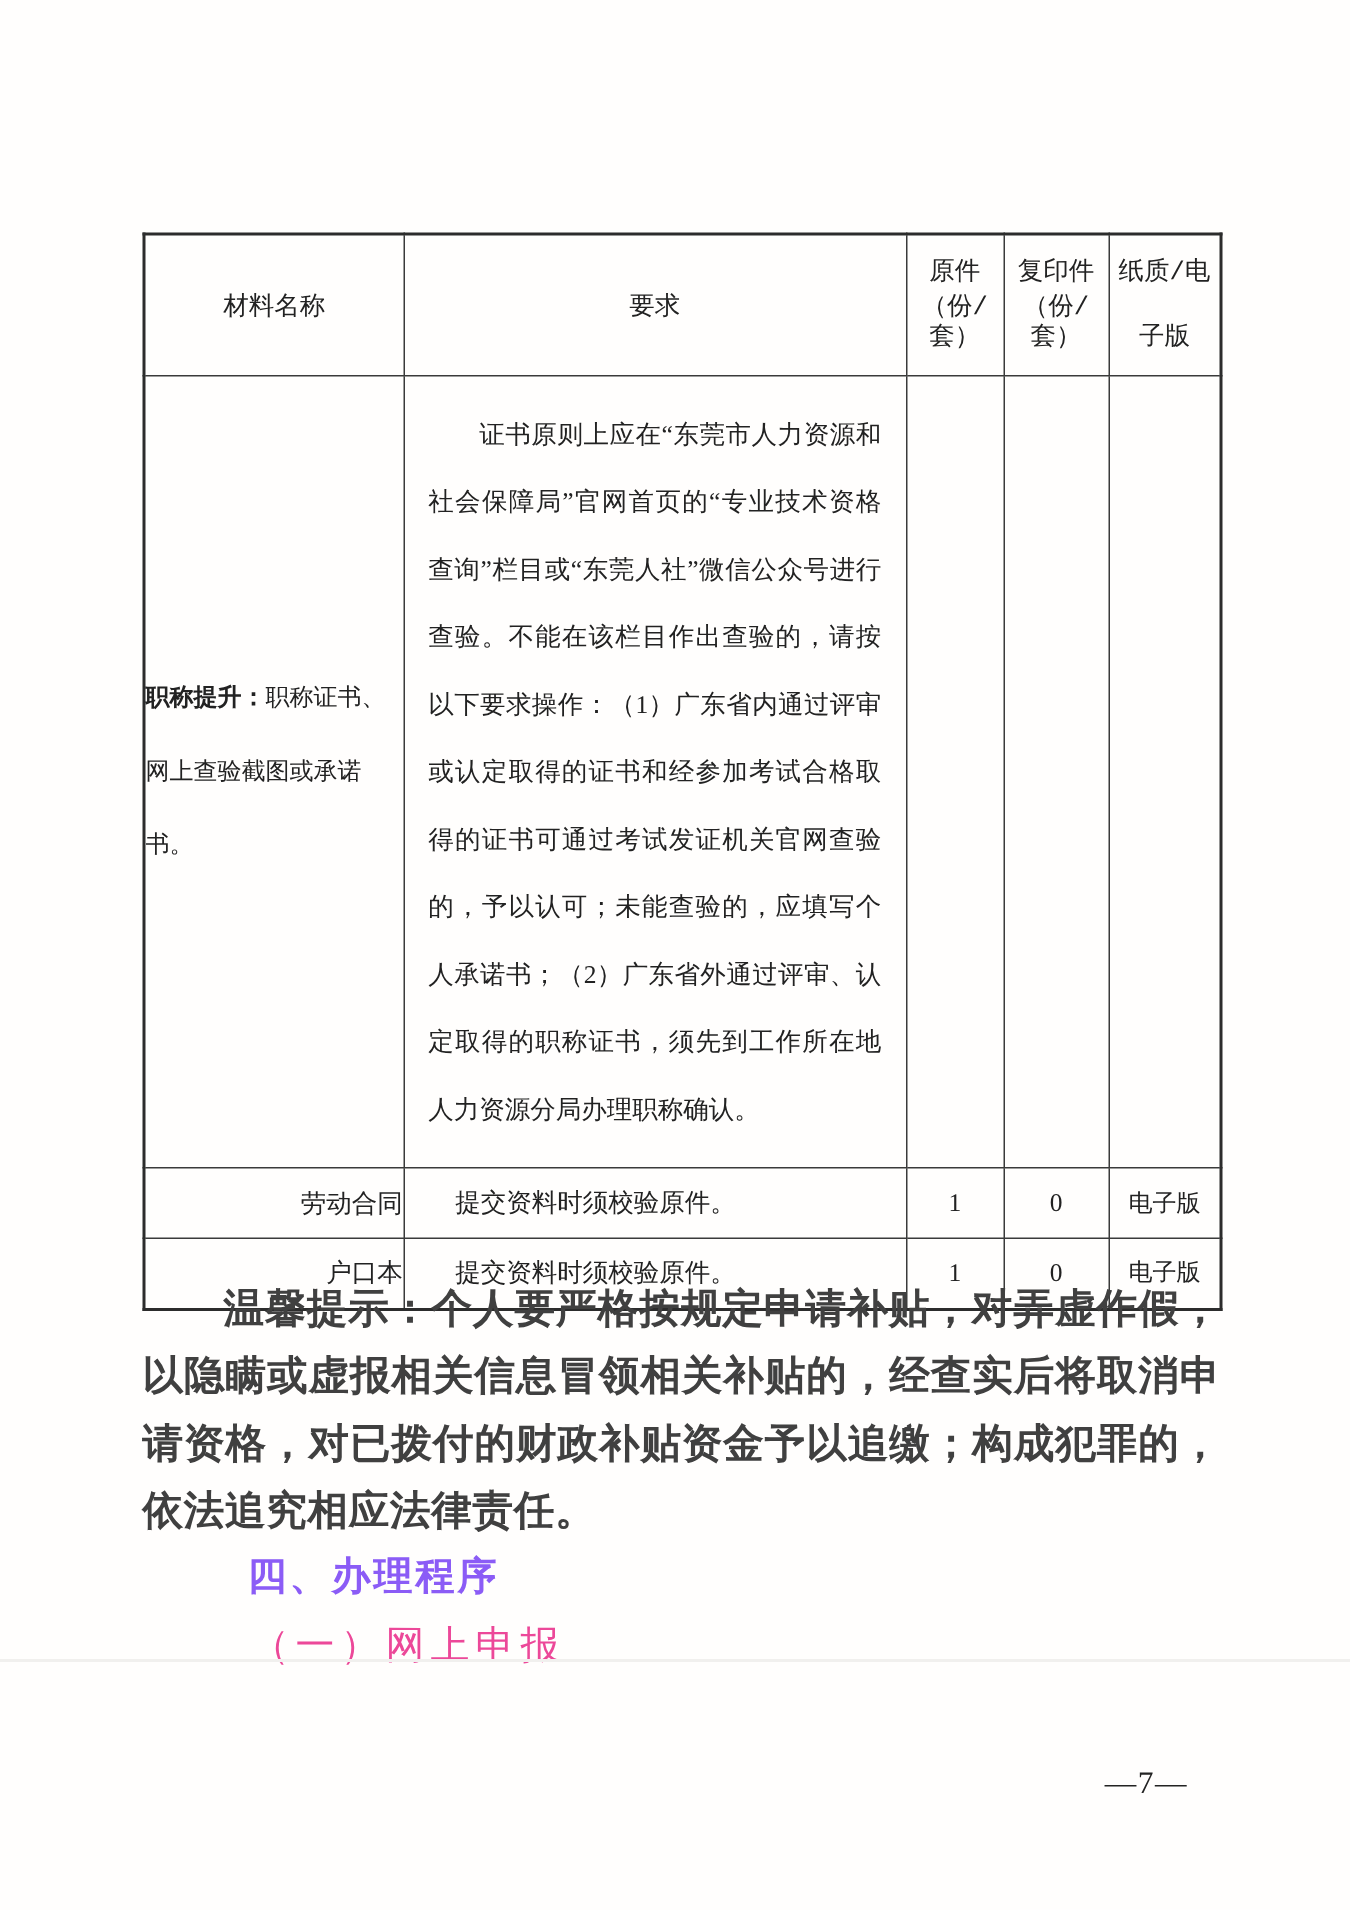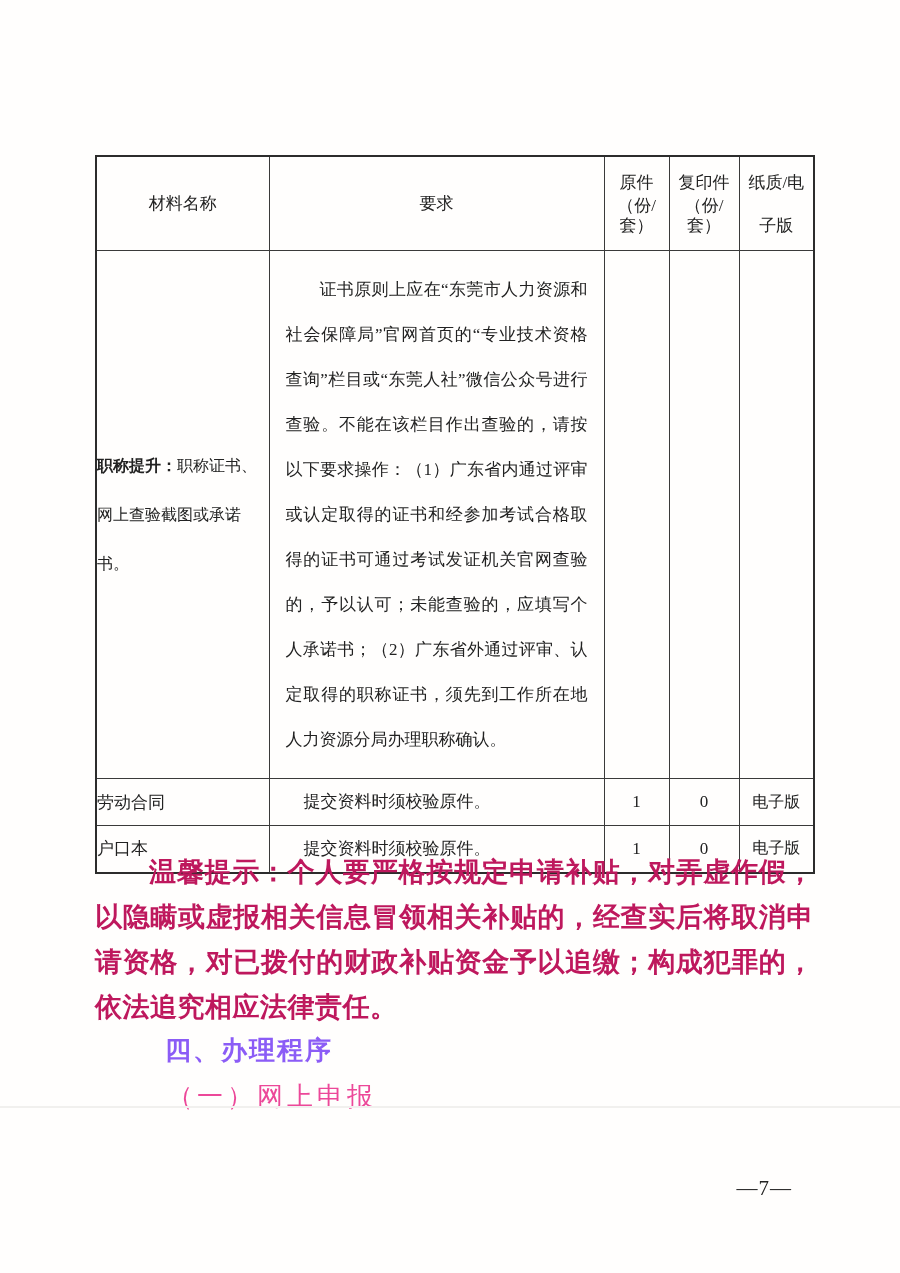--- a/index.html
+++ b/index.html
@@ -27,55 +27,56 @@
     font-weight: normal;
     color: #222;
   }
   tr.header-row { height: 93px; }
   th.hcell { font-size: 17px; text-align: center; vertical-align: middle; }
   .two-line {
     height: 93px; box-sizing: border-box;
     display: flex; flex-direction: column;
     justify-content: space-between;
     padding: 16px 0 14px 0;
+    font-family: Liberation Mono, monospace;
   }
   .two-line div { line-height: 20px; }
 
   tr.row-main { height: 407px; }
   td.cell-name {
     vertical-align: middle;
     font-size: 16px; line-height: 49px;
     text-align: left; padding: 0 1px;
   }
   td.cell-name .bold-lead {
     font-weight: bold;
     font-family: Liberation Serif, serif;
   }
   td.cell-req { vertical-align: middle; padding: 0 4px; }
   td.cell-req p {
     margin: 16px; text-indent: 2em;
     font-size: 17px; line-height: 45px;
     text-align: justify;
   }
   tr.row-small { height: 47px; }
-  td.c-name { text-align: left; vertical-align: middle; font-size: 17px; }
+  td.c-name { text-align: right; vertical-align: middle; font-size: 17px; }
   td.c-req  { vertical-align: middle; }
   td.c-req p { margin: 0; text-indent: 2em; font-size: 17px; line-height: 20px; }
   td.c-num  { text-align: center; vertical-align: middle; font-size: 17px; }
   td.c-fmt  { text-align: center; vertical-align: middle; font-size: 16px; }
 
   
   .notice {
     position: absolute; left: 95px; top: 850px; width: 719px;
     margin: 0;
     font-family: "Liberation Sans", "DejaVu Sans", sans-serif;
     font-weight: bold;
     font-size: 27px; line-height: 45px;
     text-align: justify; text-indent: 2em;
-    color: #be185d;
+    color: #404040;
     letter-spacing: 0.5px;
   }
   .section-heading {
     position: absolute; left: 95px; top: 1033px; width: 719px;
     margin: 0;
     font-family: "Liberation Sans", "DejaVu Sans", sans-serif;
     font-weight: bold;
     font-size: 26px; line-height: 34px;
     padding-left: 70px;
     color: #8b5cf6;

